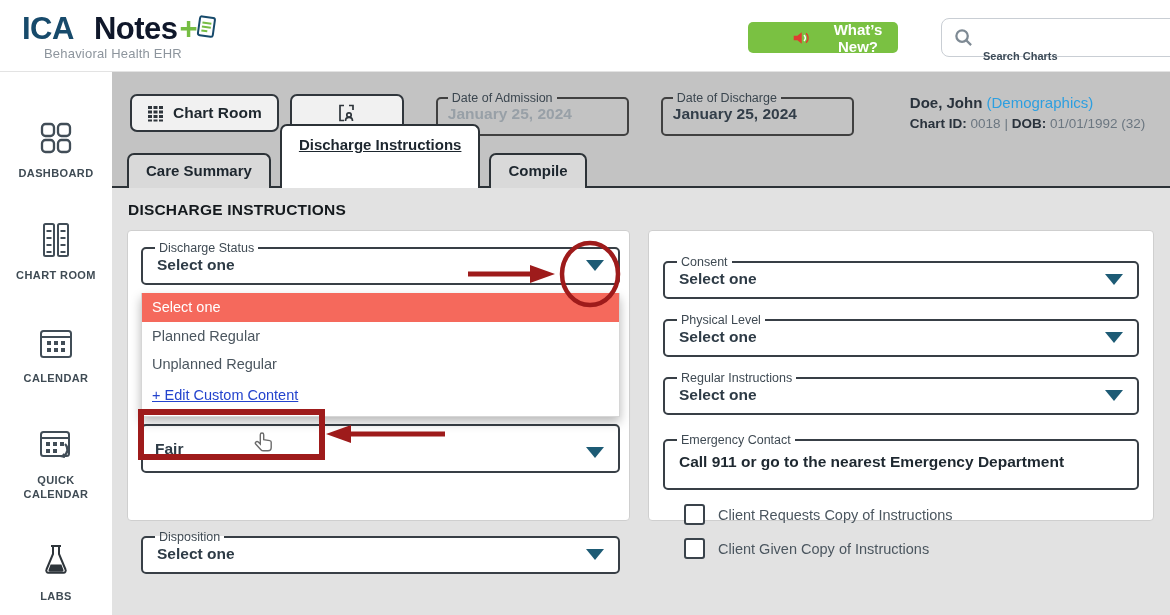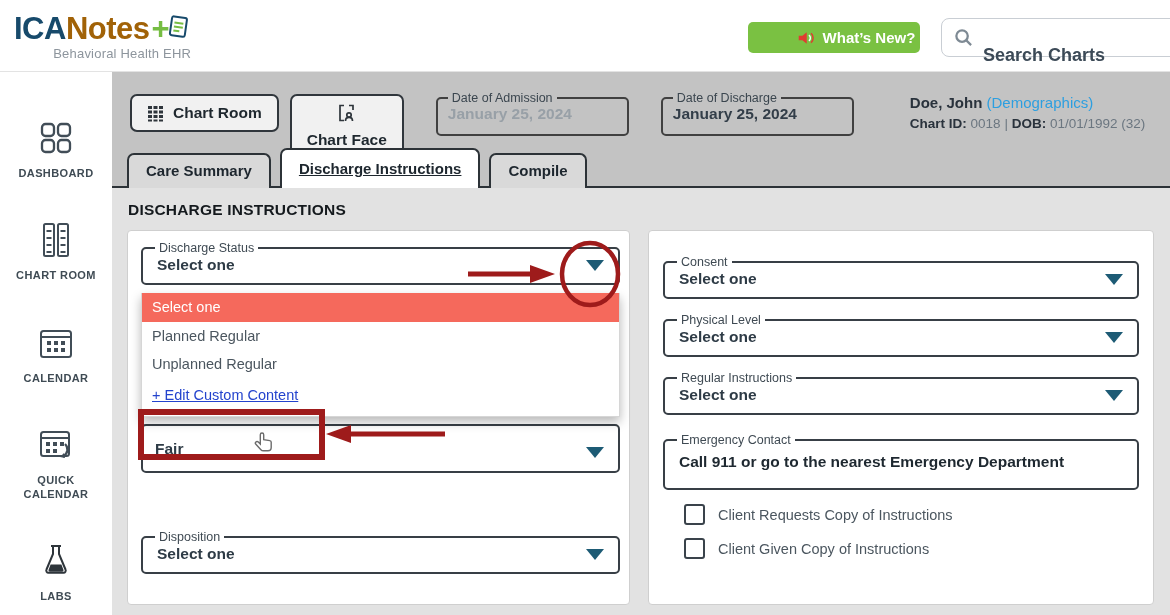--- a/index.html
+++ b/index.html
@@ -2,33 +2,33 @@
 <html><head>
 <meta charset="utf-8">
 <style>
   * { box-sizing: border-box; margin: 0; padding: 0; }
   html,body { width:1170px; height:615px; overflow:hidden; }
   body { font-family:"Liberation Sans","DejaVu Sans",sans-serif; background:#fff; color:#333e49; }
   .page { position:relative; width:1170px; height:615px; }
 
   
   .header { position:relative; height:72px; background:#fff; border-bottom:1px solid #e3e3e3; }
-  .logo { position:absolute; left:14px; top:9px;text-align:right; }
+  .logo { position:absolute; left:22px; top:9px; }
   .logo-line { font-size:31px; font-weight:800; letter-spacing:-0.5px; display:flex; align-items:center; }
   .logo-ica { color:#174a6b; }
-  .logo-notes { color:#a16207; }
+  .logo-notes { color:#0f172a;margin-left:20px; }
   .logo-plus { color:#76bd43; margin-left:2px; font-weight:800; }
   .logo-doc { margin-left:-4px; margin-top:4px; }
   .logo-tagline { font-size:13px; color:#8d959d; margin-left:22px; margin-top:-3px; letter-spacing:0.2px; }
-  .whats-new { position:absolute; left:748px; top:22px; width:172px; height:31px; background:#7ac142;
+  .whats-new { position:absolute; left:748px; top:22px; width:150px; height:31px; background:#7ac142;
     border:none; border-radius:5px; display:flex; align-items:center; justify-content:center; gap:8px;
     color:#fff; font-weight:700; font-size:15px; cursor:pointer; font-family:inherit;padding-left:44px; }
   .search-box { position:absolute; left:941px; top:18px; width:250px; height:39px; background:#fff;
     border:1.5px solid #c9ced4; border-radius:8px; display:flex; align-items:center; padding:0 12px; gap:10px; }
-  .search-box input { border:none; outline:none; font-family:inherit; font-size:18px; font-weight:700;
+  .search-box input { border:none; outline:none; font-family:inherit; font-size:11px; font-weight:700;
     color:#000000; width:160px; background:transparent;margin-top:36px; }
   .search-box input::placeholder { color:#3c4a57; opacity:1; }
 
   
   .body-row { display:flex; height:543px; }
   .sidebar { width:112px; background:#fff; display:flex; flex-direction:column; align-items:center;
     padding-top:48px; gap:42px; }
   .side-item { display:flex; flex-direction:column; align-items:center; gap:6px; cursor:pointer; width:100%; }
   .side-label { font-size:11px; font-weight:700; color:#3f4b54; letter-spacing:0.4px; text-align:center; line-height:1.3; }
 
@@ -48,28 +48,28 @@
   .patient { margin-left:56px; margin-top:-2px; line-height:1.45; }
   .patient-line1 { font-size:15px; }
   .patient-name { font-weight:700; color:#29323c; }
   .demo-link { color:#2d9fe0; cursor:pointer; }
   .patient-line2 { font-size:13.5px; color:#6b7680; }
   .patient-line2 b { color:#29323c; }
 
   
   .tabs { position:absolute; left:15px; bottom:-2px; display:flex; gap:9px; z-index:2; }
   .tab { background:#d9d9d9; border:2px solid #2c3237; border-bottom:none; border-radius:7px 7px 0 0;
-    padding:7px 17px 9px; font-weight:700; font-size:15px; color:#1d262e; cursor:pointer; }
+    padding:7px 17px 9px; font-weight:700; font-size:15px; color:#1d262e; cursor:pointer;margin-top:24px; }
   .tab.active { background:#fff; padding-top:10px; padding-bottom:11px; margin-top:-5px; text-decoration:underline; }
 
   
   .content { flex:1; background:#e2e2e2; position:relative; }
   .content h1 { font-size:15.5px; font-weight:700; color:#14191d; letter-spacing:0.2px; margin:13px 0 11px 16px; }
   .panels { display:flex; gap:18px; margin-left:15px; }
-  .panel { background:#fff; border:1px solid #cfcfcf; border-radius:4px; height:375px; }
+  .panel { background:#fff; border:1px solid #cfcfcf; border-radius:4px; height:291px; }
   .panel-left { position:relative; width:503px; }
   .panel-right { width:506px; padding:24px 14px 0; }
 
   
   fieldset.field { border:2px solid #383f46; border-radius:5px; padding:0 12px 7px; background:#fff; position:relative; }
   fieldset.field legend { font-size:12.5px; color:#3f4a53; padding:0 4px; }
   .field .val { font-size:15.5px; font-weight:700; color:#2e3b46; padding:1px 2px 2px; }
   .tri { width:0; height:0; border-left:9px solid transparent; border-right:9px solid transparent;
     border-top:11px solid #1d5b75; position:absolute; right:14px; bottom:12px; }
 

